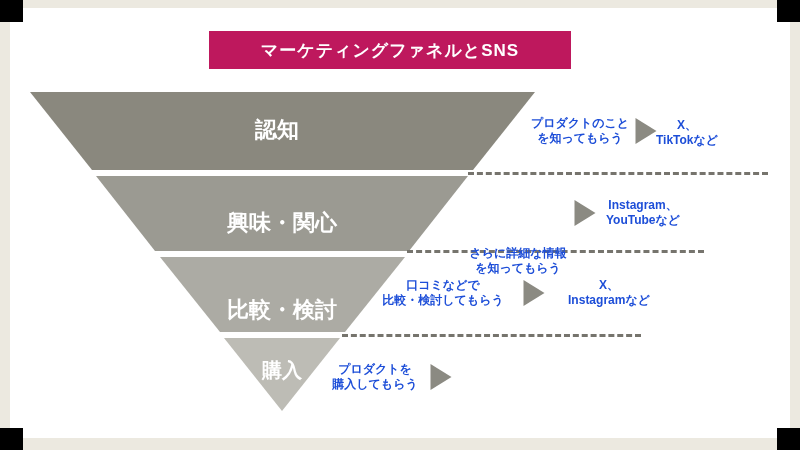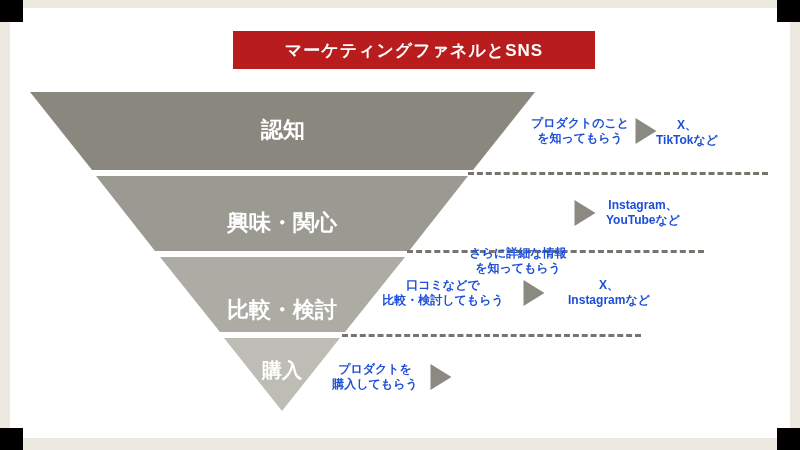--- a/index.html
+++ b/index.html
@@ -10,36 +10,36 @@
 
   .corner { position:absolute; width:23px; height:22px; background:#000; }
   .corner.tl { left:0; top:0; }
   .corner.tr { right:0; top:0; }
   .corner.bl { left:0; bottom:0; }
   .corner.br { right:0; bottom:0; }
 
   .panel { position:absolute; left:10px; top:8px; width:780px; height:430px; background:#ffffff; }
 
   .title-box { position:absolute; left:209px; top:31px; width:362px; height:38px;
-    background:#b91c1c; color:#ffffff; font-size:17px; font-weight:bold;
-    letter-spacing:1px; display:flex; align-items:center; justify-content:center;margin-left:24px; }
+    background:#be185d; color:#ffffff; font-size:17px; font-weight:bold;
+    letter-spacing:1px; display:flex; align-items:center; justify-content:center; }
 
   .seg { position:absolute; }
   .seg1 { left:30px;    top:92px;  width:505px; height:78px; background:#8a887e;
           clip-path:polygon(0 0, 505px 0, 443px 78px, 62px 78px); }
   .seg2 { left:96px;    top:176px; width:372px; height:75px; background:#9b9a92;
           clip-path:polygon(0 0, 372px 0, 313px 75px, 59px 75px); }
   .seg3 { left:160px;   top:257px; width:245px; height:75px; background:#acaba4;
           clip-path:polygon(0 0, 245px 0, 185px 75px, 60px 75px); }
   .seg4 { left:224px;   top:338px; width:116px; height:73px; background:#bdbcb5;
           clip-path:polygon(0 0, 116px 0, 58px 73px); }
 
   .seg-label { position:absolute; transform:translate(-50%,-50%); color:#ffffff;
     font-size:22px; font-weight:bold; white-space:nowrap; }
-  .lab1 { left:283px; top:130px; }
+  .lab1 { left:277px; top:130px; }
   .lab2 { left:282px; top:212px;margin-top:11px; }
   .lab3 { left:282px; top:310px; }
   .lab4 { left:282px; top:370px; font-size:20px; }
 
   .dash { position:absolute; height:0; border-top:3px dashed #76746d; }
   .dash1 { left:468px; top:172px; width:300px; }
   .dash2 { left:407px; top:250px; width:297px; }
   .dash3 { left:342px; top:334px; width:299px; }
 
   .note { position:absolute; transform:translate(-50%,-50%); color:#1d4ed8;

